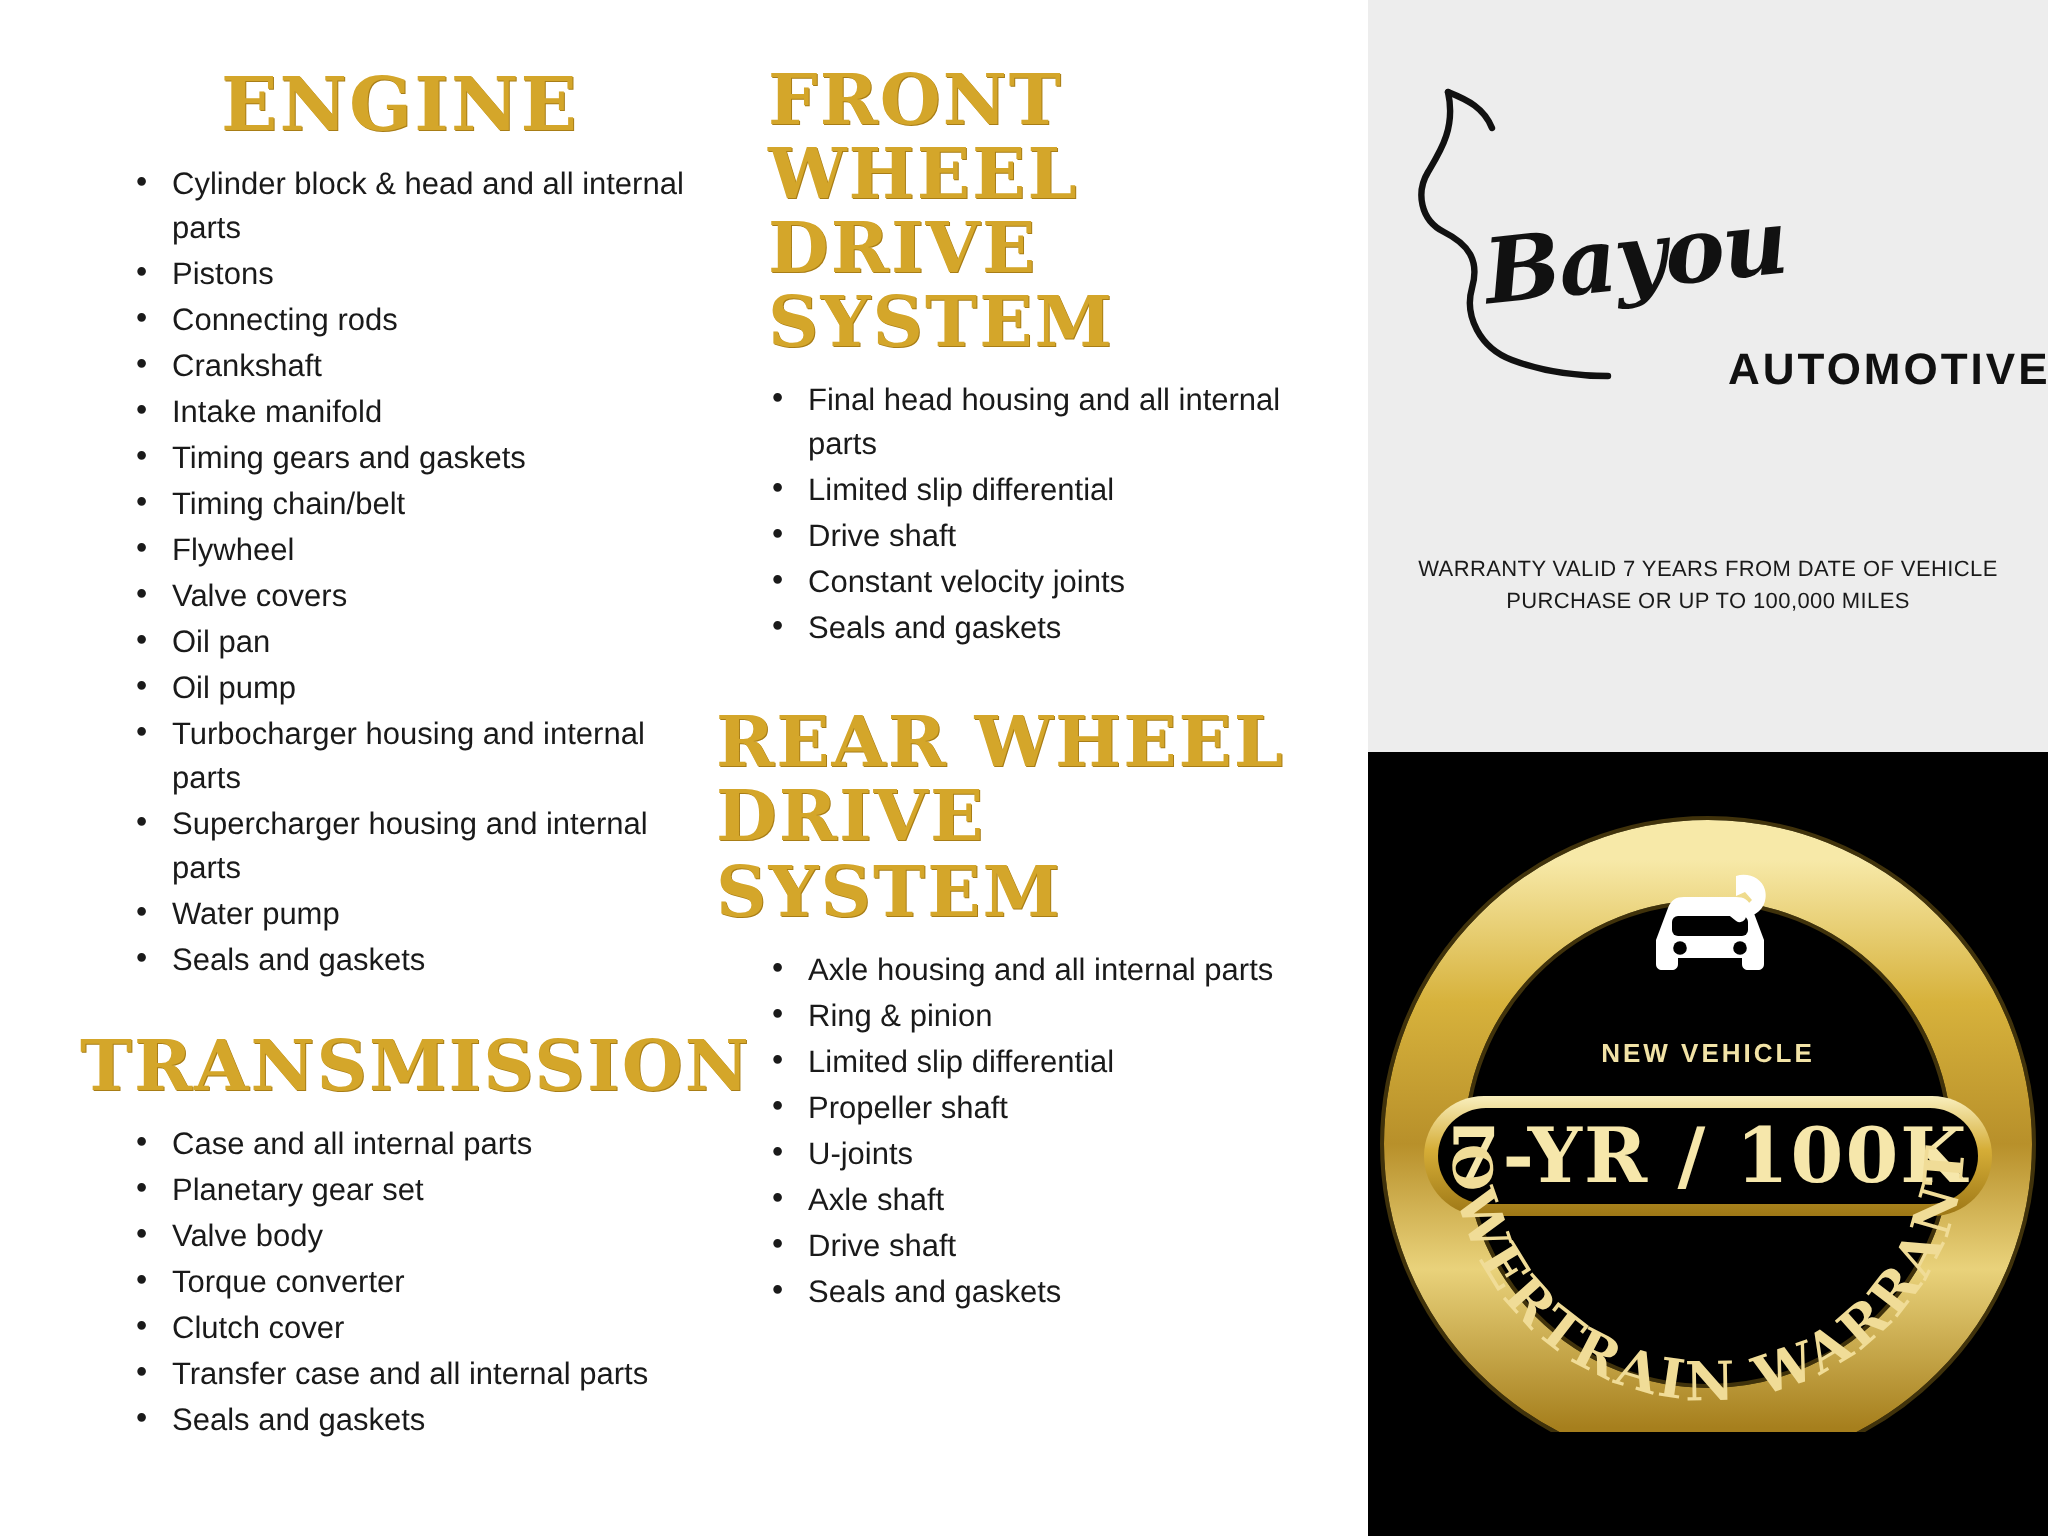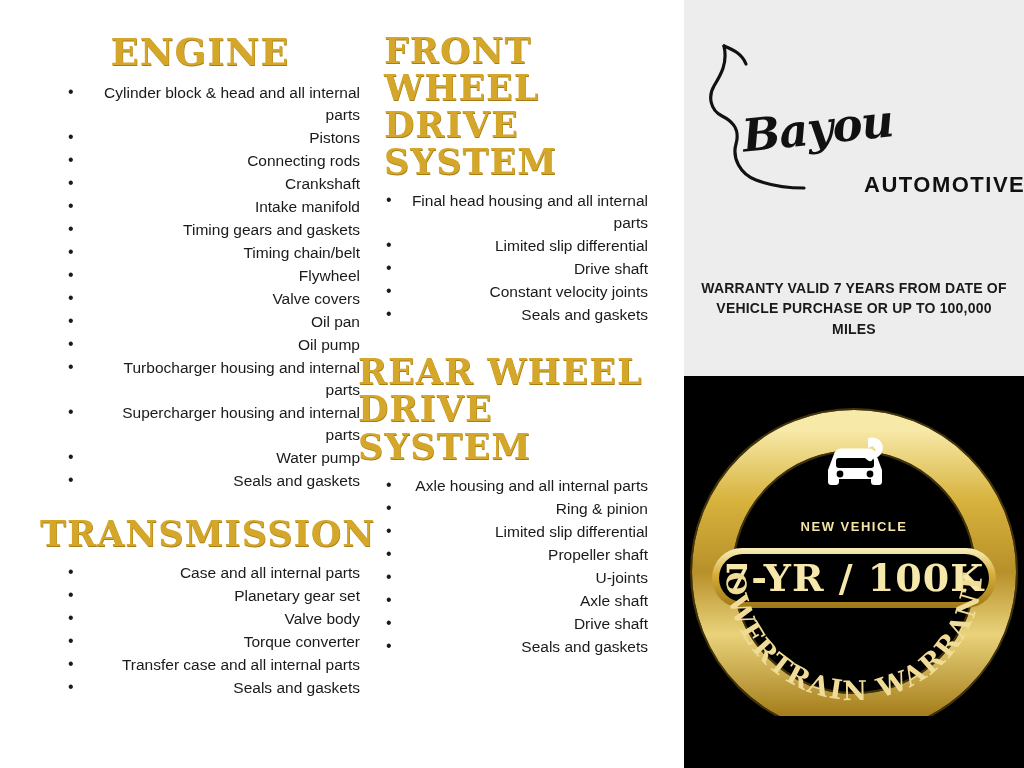--- a/index.html
+++ b/index.html
@@ -49,21 +49,20 @@
     margin: 10px 0 0 0;
     padding: 0 0 0 28px;
   }
   ul.items li {
     position: relative;
     font-size: 15.5px;
     line-height: 1.42;
     color: #1a1a1a;
     padding-left: 18px;
     margin-bottom: 1px;
-    text-align: right;
   }
   ul.items li::before {
     content: "\2022";
     position: absolute;
     left: 0; top: -1px;
     font-size: 16px;
     color: #1a1a1a;
   }
 
   
@@ -112,22 +111,22 @@
     letter-spacing: 1.5px;
     color: #111;
     margin-left: 22px;
   }
 
   .warranty-note {
     position: absolute;
     left: 10px; top: 278px;
     width: 320px;
     text-align: center;
-    font-size: 14px;
-    font-weight: bold;
+    font-size: 11px;
+    font-weight: normal;
     letter-spacing: 0.2px;
     line-height: 1.45;
     color: #1a1a1a;
   }
 
   
   .badge-wrap {
     position: absolute;
     left: 684px; top: 376px;
     width: 340px; height: 340px;
@@ -162,20 +161,21 @@
         <li>Water pump</li>
         <li>Seals and gaskets</li>
       </ul>
 
       <h2 class="sec-title t-transmission">TRANSMISSION</h2>
       <ul class="items">
         <li>Case and all internal parts</li>
         <li>Planetary gear set</li>
         <li>Valve body</li>
         <li>Torque converter</li>
+        <li>Clutch cover</li>
         <li>Transfer case and all internal parts</li>
         <li>Seals and gaskets</li>
       </ul>
     </div>
 
     <div class="col col-right">
 
       <h2 class="sec-title t-front">FRONT WHEEL DRIVE SYSTEM</h2>
       <ul class="items">
         <li>Final head housing and all internal parts</li>

